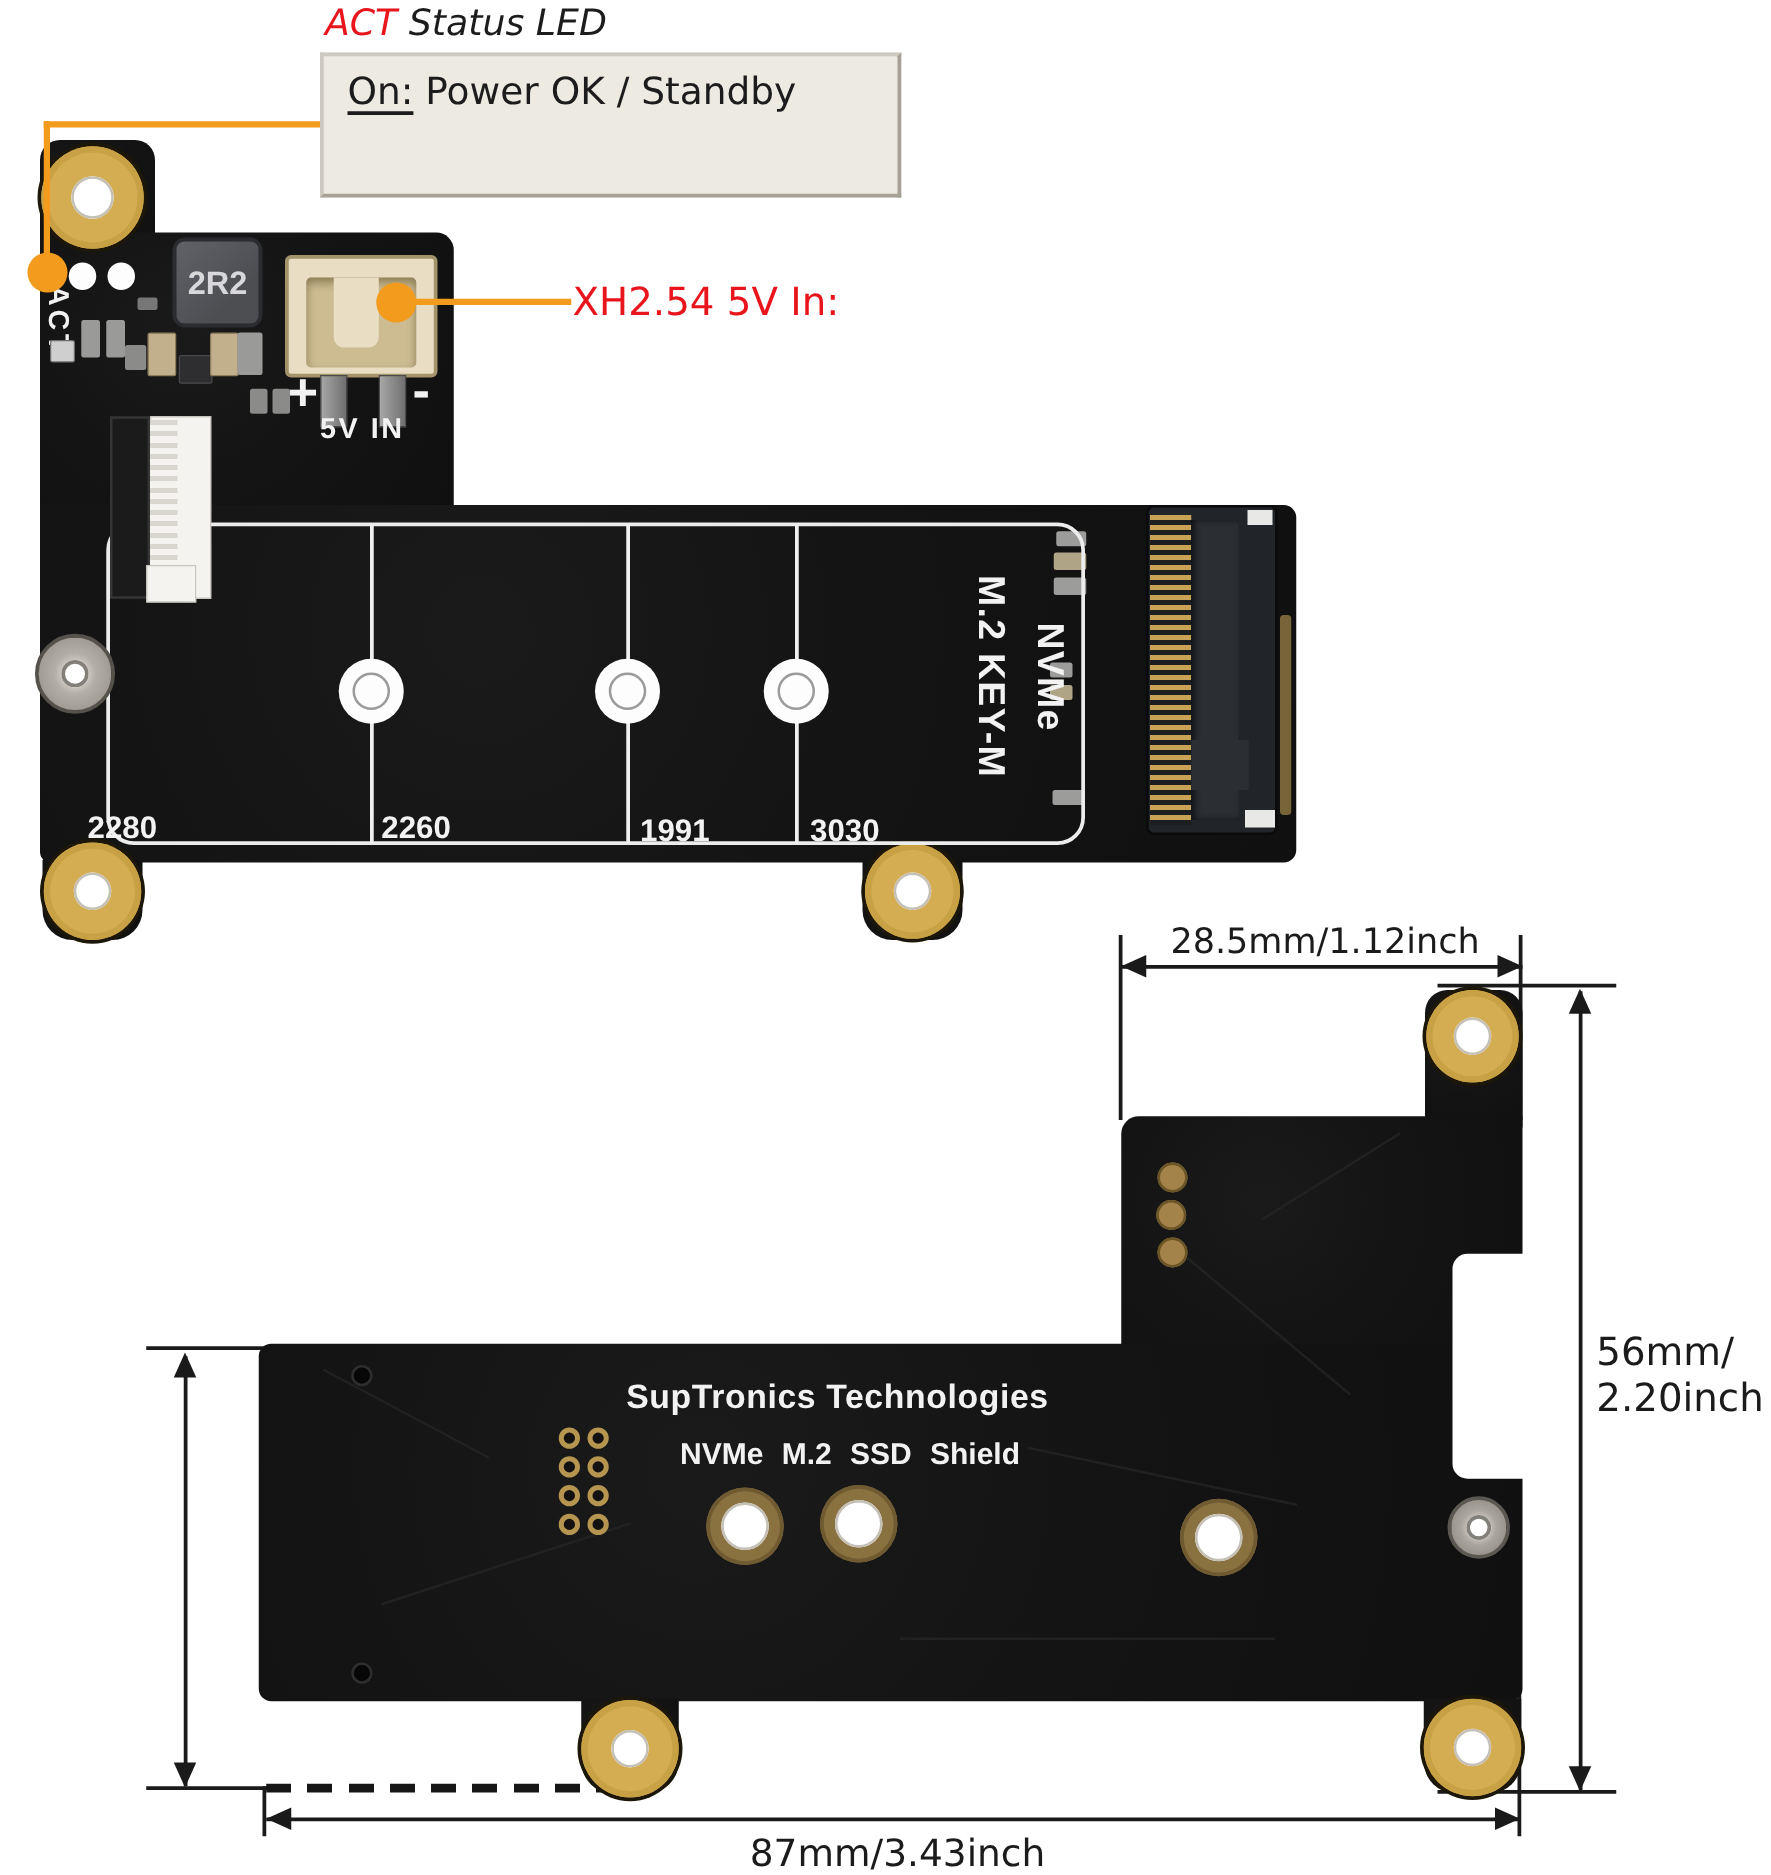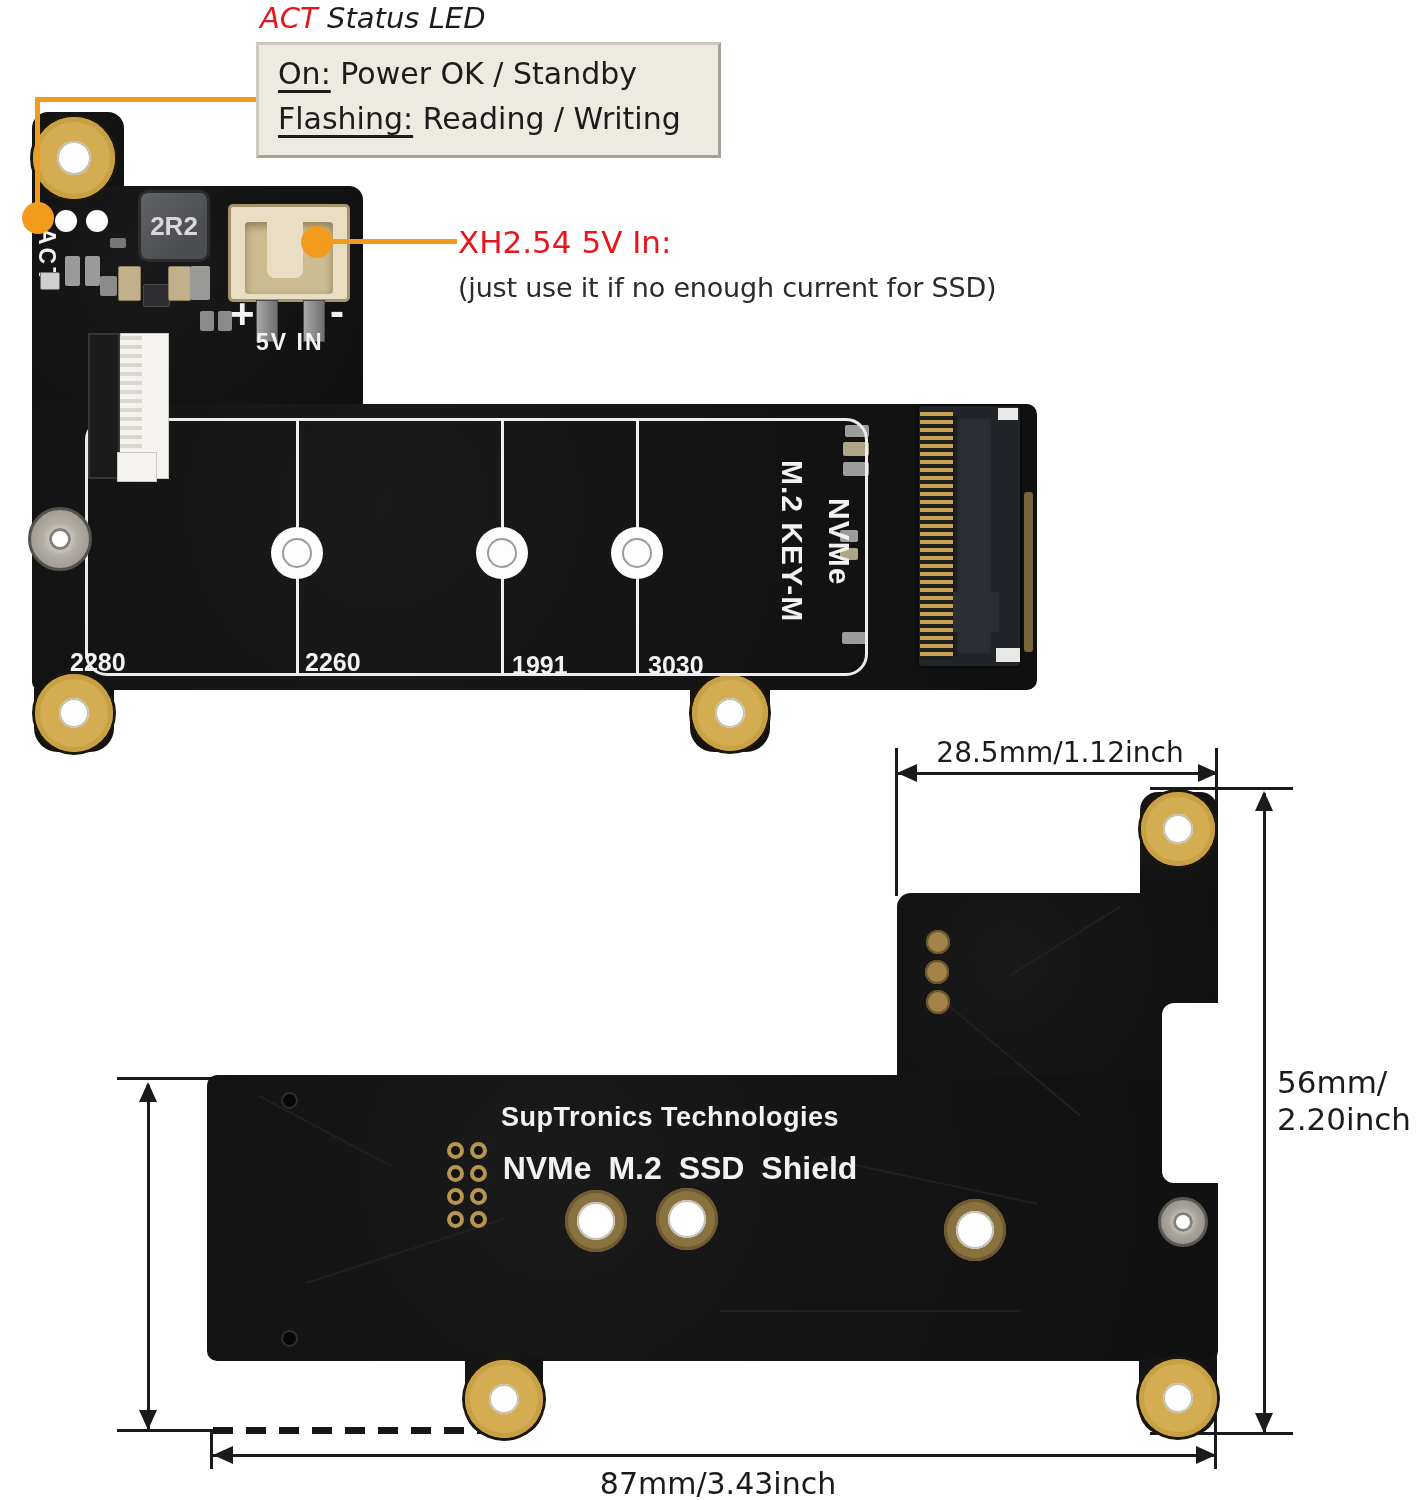--- a/index.html
+++ b/index.html
@@ -196,36 +196,32 @@
   <div class="padring z3" style="left:944px;top:1199px;width:62px;height:62px;"></div>
   <div class="holewhite z4" style="left:956px;top:1211px;width:38px;height:38px;"></div>
 
   <div class="abs z4" style="left:1158px;top:1197px;width:50px;height:50px;border-radius:50%;background:radial-gradient(circle,#d4d0c9 0 20%,#aaa59d 45%,#86827b 100%);border:3px solid #5b5852;box-sizing:border-box;"></div>
   <div class="abs z4" style="left:1173px;top:1212px;width:20px;height:20px;border-radius:50%;background:#fff;box-shadow:inset 0 0 0 3px #83807a;"></div>
 
   <div class="abs z3" style="left:281px;top:1092px;width:13px;height:13px;border-radius:50%;background:#070707;border:2px solid #2e2e2e;"></div>
   <div class="abs z3" style="left:281px;top:1330px;width:13px;height:13px;border-radius:50%;background:#070707;border:2px solid #2e2e2e;"></div>
 
   <div class="abs silk z3" style="left:470px;top:1102px;width:400px;text-align:center;font-size:27px;letter-spacing:.5px;">SupTronics Technologies</div>
-  <div class="abs silk z3" style="left:470px;top:1150px;width:420px;text-align:center;font-size:32px;word-spacing:8px;">NVMe M.2 SSD Shield</div>
+  <div class="abs silk z3" style="left:470px;top:1150px;width:420px;text-align:center;font-size:24px;word-spacing:8px;">NVMe M.2 SSD Shield</div>
 
   <div class="ann" style="left:260px;top:1px;font-size:29px;font-style:italic;">
     <span class="red">ACT</span><span> Status LED</span>
   </div>
 
   <div class="ann" style="left:256px;top:42px;width:465px;height:116px;background:#edeae2;border:3px solid;border-color:#cdc9be #a5a197 #a5a197 #cdc9be;box-sizing:border-box;"></div>
   <div class="ann" style="left:278px;top:56px;font-size:30px;">
     <span class="u">On:</span><span> Power OK / Standby</span>
   </div>
-  <div class="ann" style="left:278px;top:101px;font-size:30px;">
-    <span class="u">Flashing:</span><span> Reading / Writing</span>
-  </div>
 
   <div class="ann orange" style="left:35px;top:97px;width:221px;height:5px;"></div>
   <div class="ann orange" style="left:35px;top:97px;width:5px;height:122px;"></div>
   <div class="odot" style="left:22px;top:202px;"></div>
 
   <div class="odot" style="left:301px;top:226px;"></div>
   <div class="ann orange" style="left:317px;top:239px;width:140px;height:5px;"></div>
   <div class="ann red" style="left:458px;top:224px;font-size:31px;">XH2.54 5V In:</div>
-  <div class="ann" style="left:458px;top:272px;font-size:27px;color:#2b2b2b;letter-spacing:-.2px;">(just use it if no enough current for SSD)</div>
 
 </div>
 
 </body></html>

